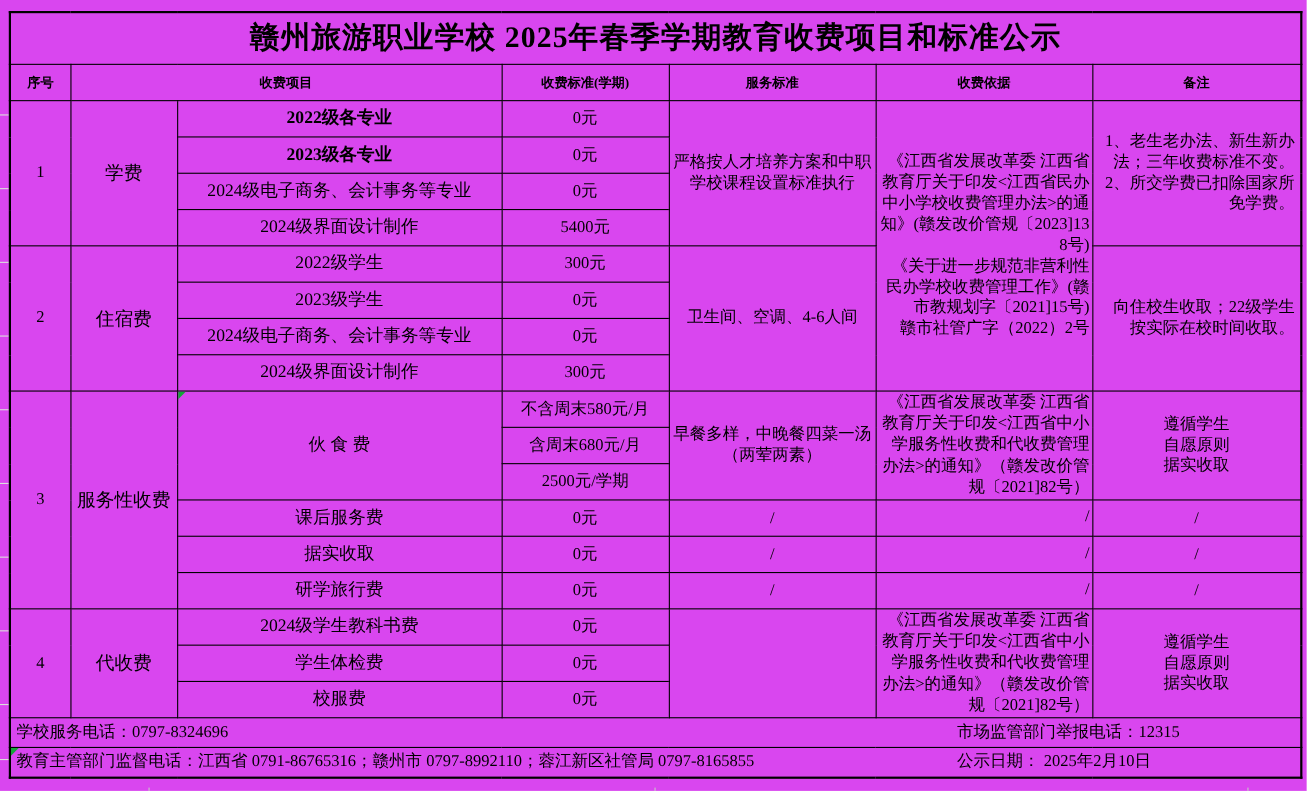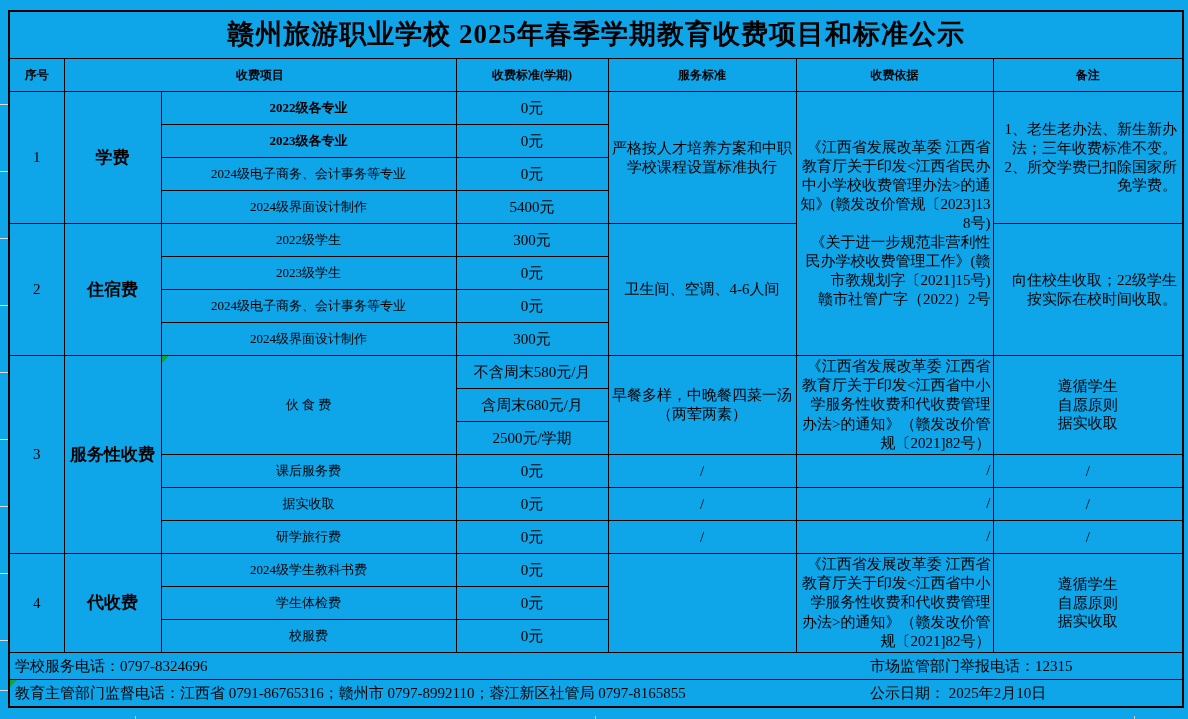--- a/index.html
+++ b/index.html
@@ -1,36 +1,36 @@
 <!DOCTYPE html>
 <html><head>
 <meta charset="utf-8">
 <style>
   html,body{margin:0;padding:0;background:#fff;}
   #screen{
-    position:relative;width:1188px;height:719px;background:#0ea5e9;overflow:hidden;
+    position:relative;width:1188px;height:719px;background:#d946ef;overflow:hidden;
     font-family:"Liberation Serif","DejaVu Serif",serif;color:#000;
   }
   table.fee{
     position:absolute;left:8px;top:10px;width:1174px;
     border-collapse:collapse;table-layout:fixed;
     border:2px solid #000;
   }
   td{
     border:1px solid #000;
     text-align:center;vertical-align:middle;
     padding:1px 3px;font-size:15px;line-height:1.25;
     overflow:hidden;word-break:break-all;
   }
   tr.title-row td{height:46px;font-size:27px;font-weight:bold;letter-spacing:1px;padding:0;}
   tr.head-row td{height:30px;font-size:12px;font-weight:bold;}
   tr.sub{height:33px;}
   tr.foot{height:27px;}
-  td.cat{font-size:17px;font-weight:bold;}
-  td.item{font-size:13px;margin-left:23px;}
+  td.cat{font-size:17px;font-weight:normal;}
+  td.item{font-size:16px;margin-left:23px;}
   td.item.b{font-weight:bold;}
   td.fee-val{font-size:15px;margin-left:24px;}
   td.pre{white-space:pre-line;}
   td.left{text-align:right;padding-left:5px;padding-right:5px;word-break:normal;overflow-wrap:anywhere;}
   td.rel{position:relative;}
   td.svc{font-size:15px;}
   td.basis{font-size:15px;line-height:1.27;padding-left:2px;padding-right:2px;text-align:right;}
   .corner-marker{
     position:absolute;top:0;left:0;width:0;height:0;
     border-top:7px solid #13a538;border-right:7px solid transparent;

